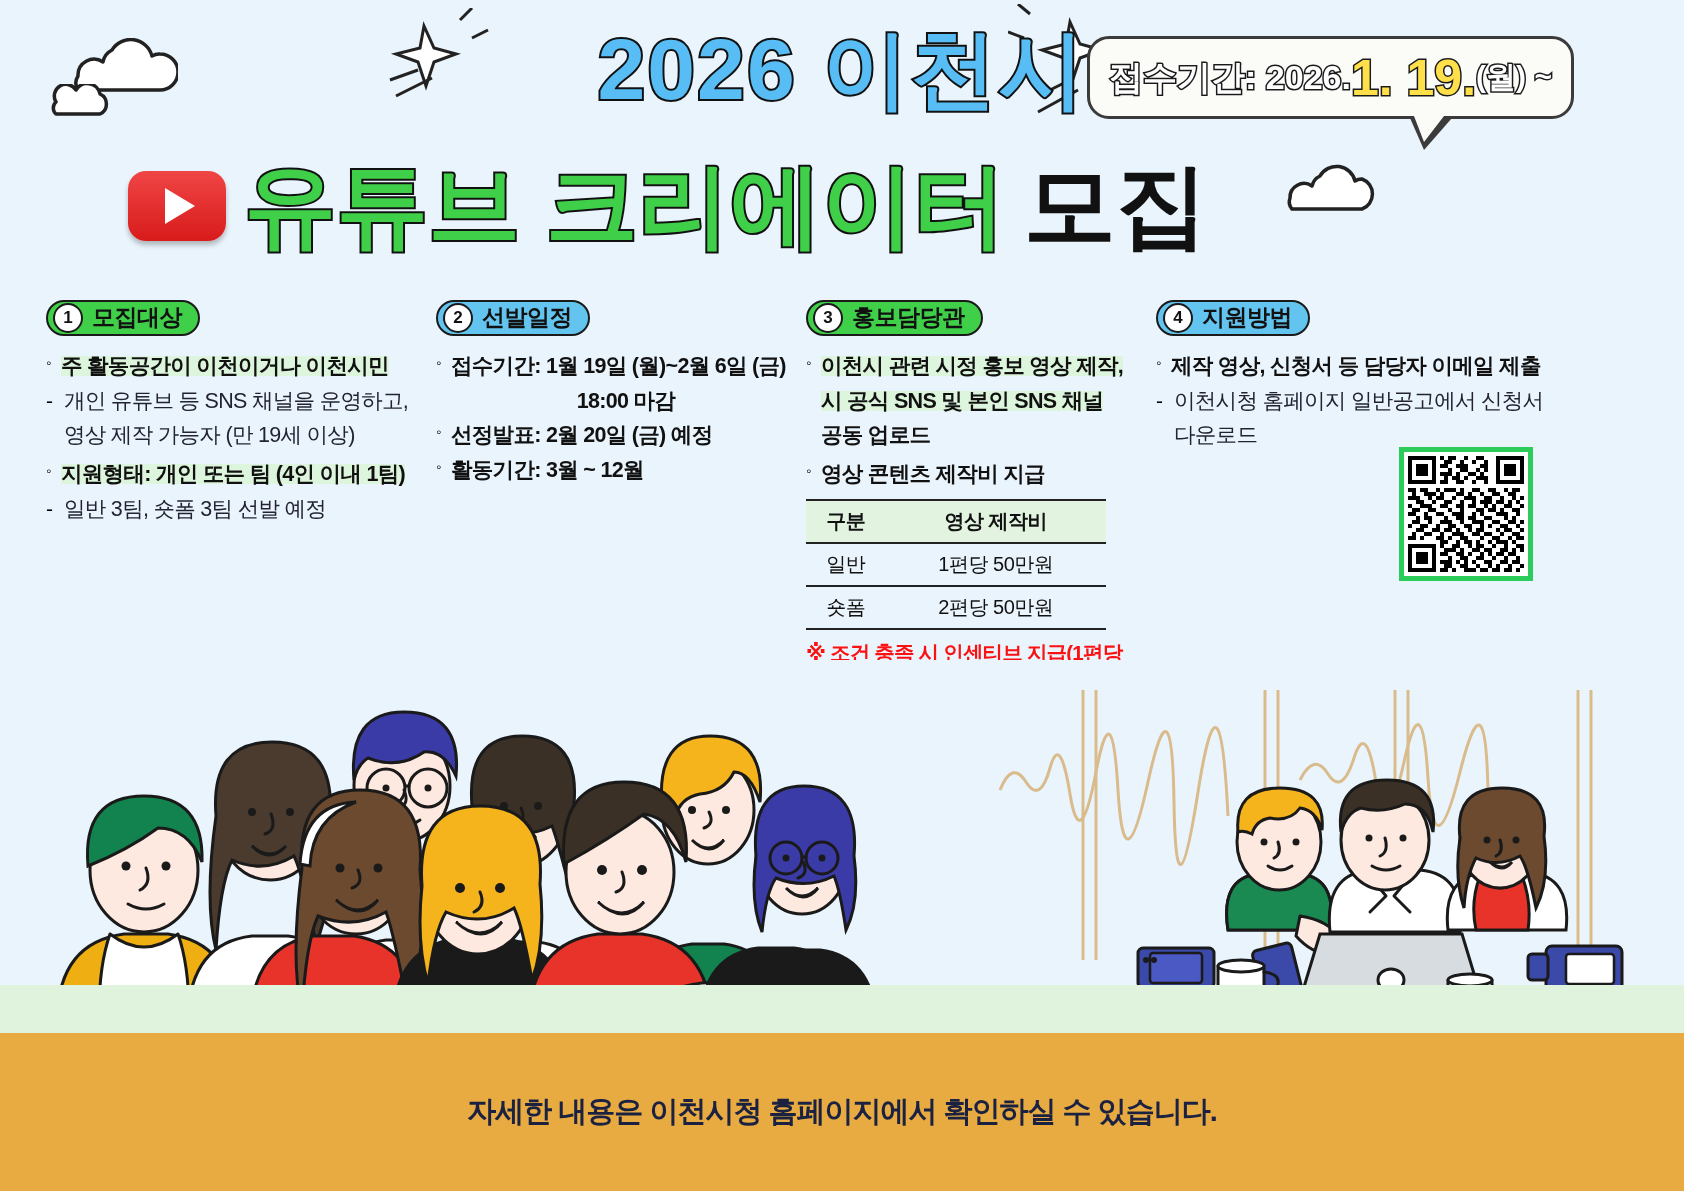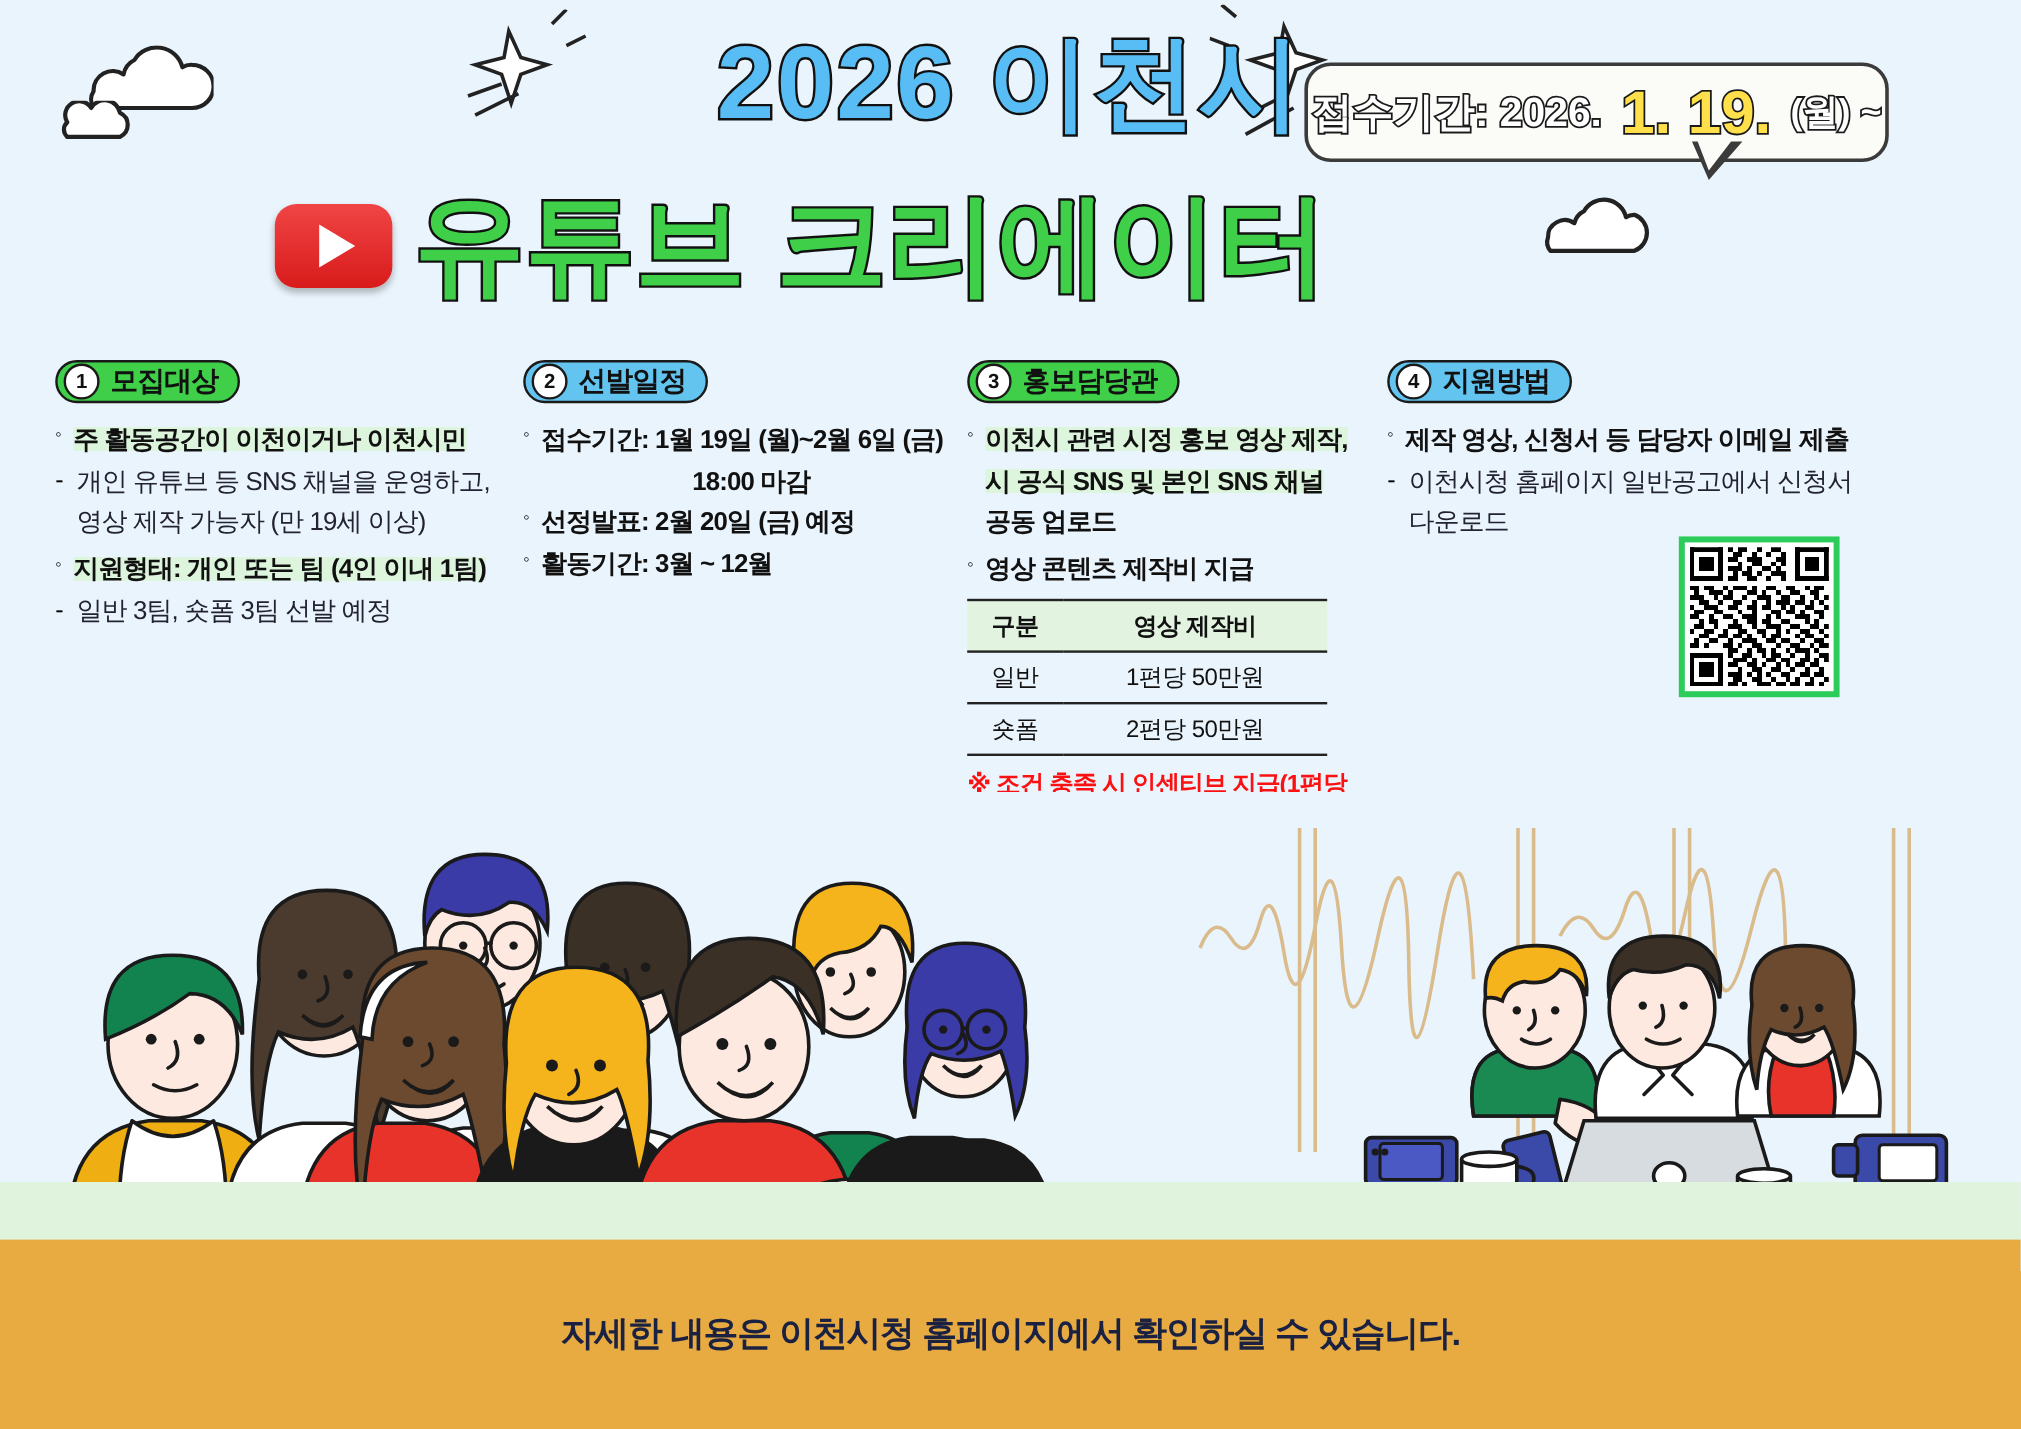--- a/index.html
+++ b/index.html
@@ -42,23 +42,23 @@
   .yt-tri{
     width:0;height:0;border-left:30px solid #fff;
     border-top:18px solid transparent;border-bottom:18px solid transparent;
     margin-left:6px;
   }
   .tl2-green{color:#3fcf48;-webkit-text-stroke:4px #111;paint-order:stroke fill;}
   .tl2-black{color:#111;}
 
   
   .bubble{
-    position:absolute;left:1087px;top:52px;width:487px;height:83px;
+    position:absolute;left:1087px;top:36px;width:487px;height:83px;
     background:#fbfbf8;border:3px solid #3b3b3b;border-radius:22px;
-    display:flex;align-items:center;justify-content:center;gap:16px;
+    display:flex;align-items:center;justify-content:center;gap:0;
     box-sizing:border-box;
   }
   .bubble-tail{
     position:absolute;left:1410px;top:118px;width:0;height:0;
     border-left:14px solid transparent;border-right:28px solid transparent;
     border-top:32px solid #3b3b3b;
   }
   .bubble-tail::after{
     content:"";position:absolute;left:-10px;top:-34px;
     border-left:10px solid transparent;border-right:20px solid transparent;
@@ -164,20 +164,21 @@
   </div>
 
   <div class="title-wrap">
     <div class="title-line1">2026 이천시</div>
     <div class="title-line2">
       <span class="tl2-inner">
         <span class="yt-badge">
             <span class="yt-tri"></span>
           </span>
         <span class="tl2-green">유튜브 크리에이터</span>
+        <span class="tl2-black">모집</span>
       </span>
     </div>
   </div>
 
   <div class="bubble">
     <span class="bub-t">접수기간: 2026.</span>
     <span class="bub-y">1. 19.</span>
     <span class="bub-s">(월) ~</span>
   </div>
   <div class="bubble-tail"></div>

